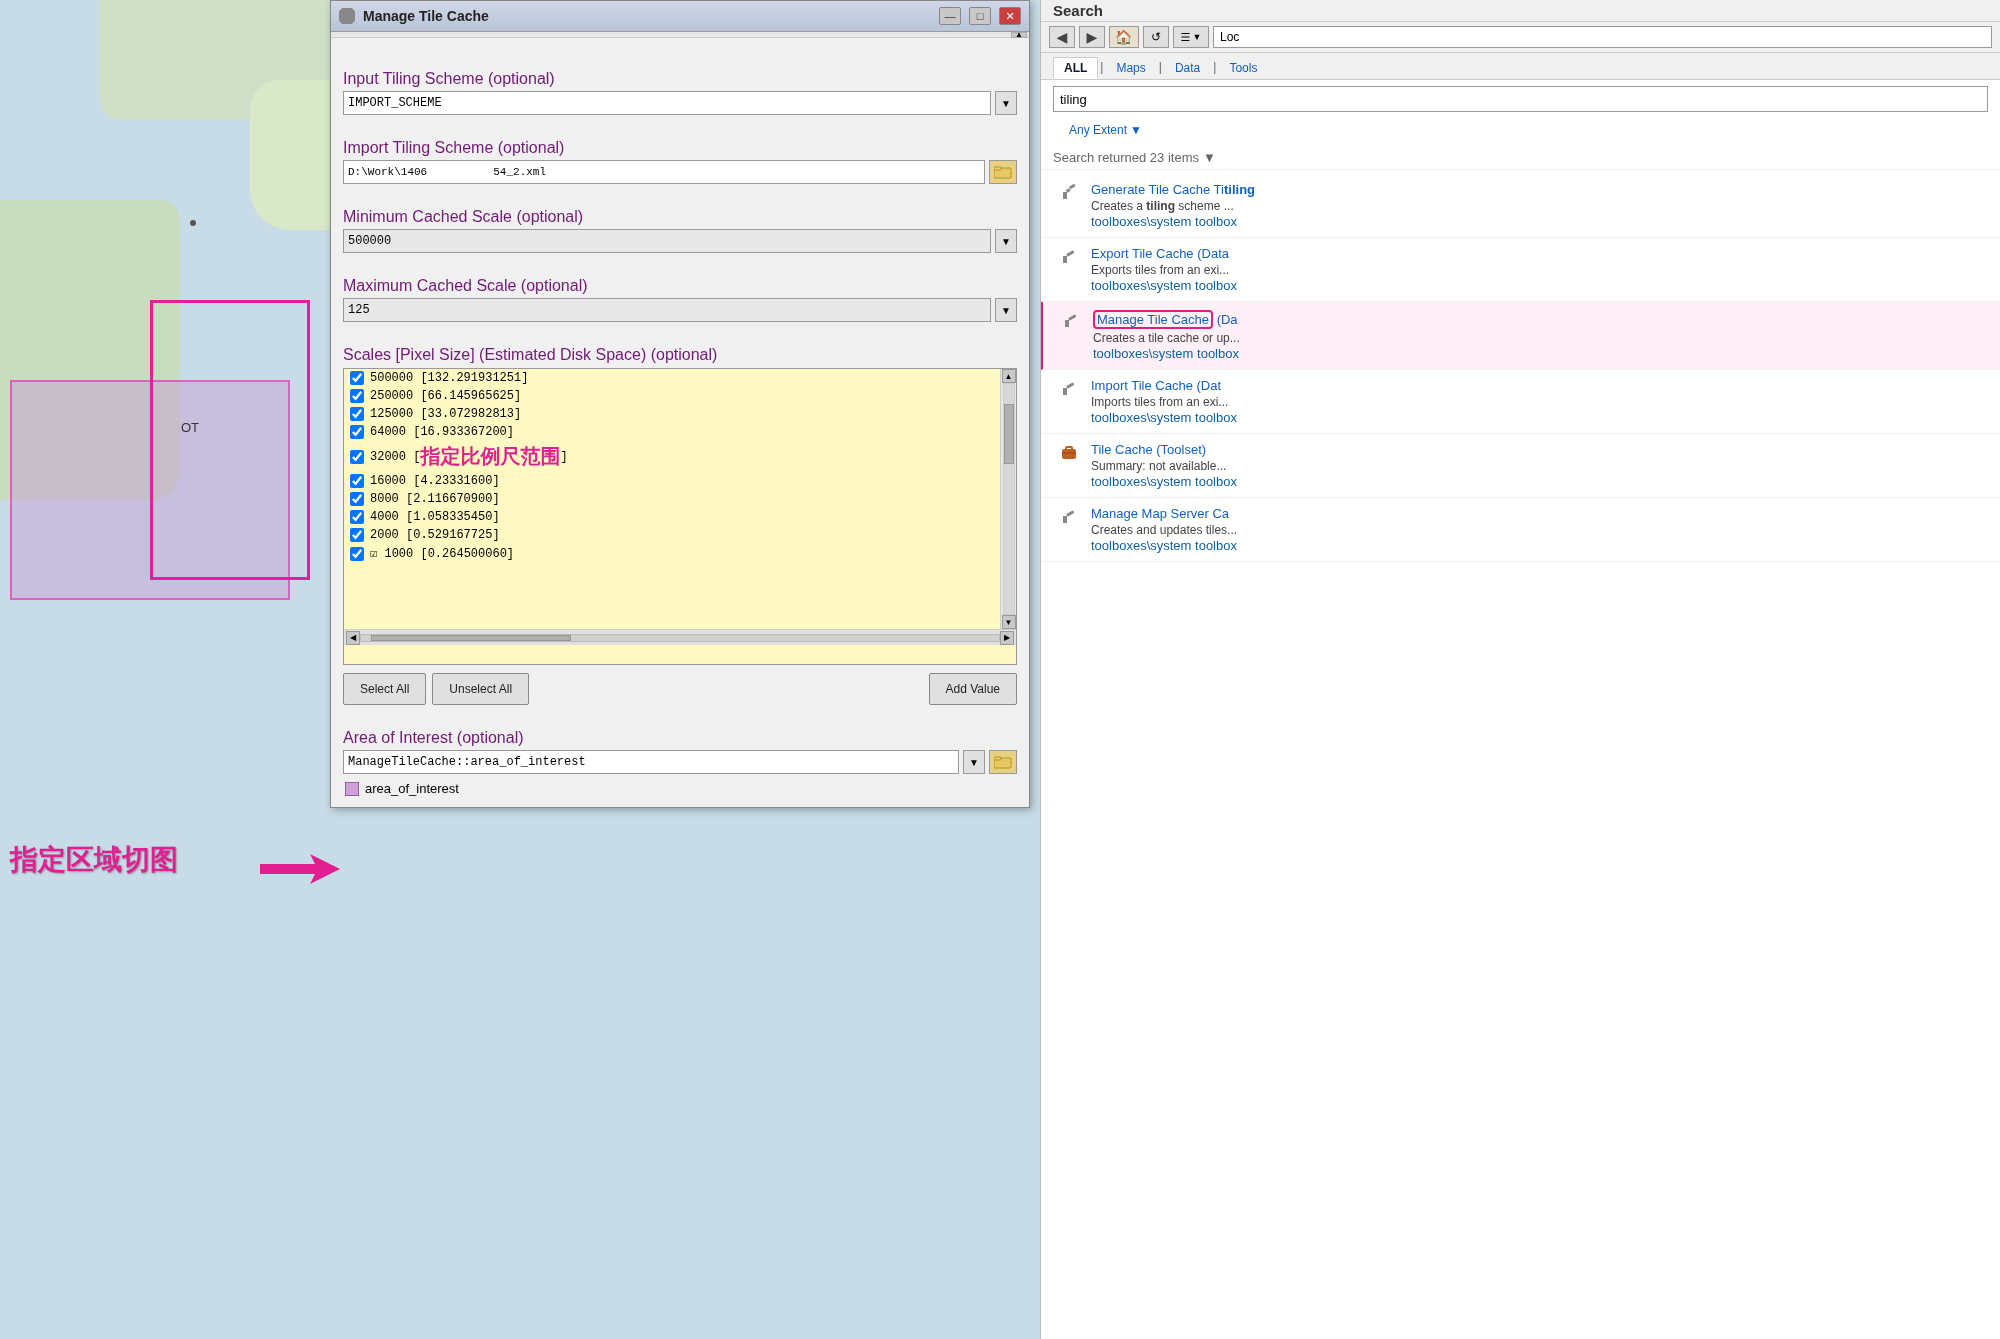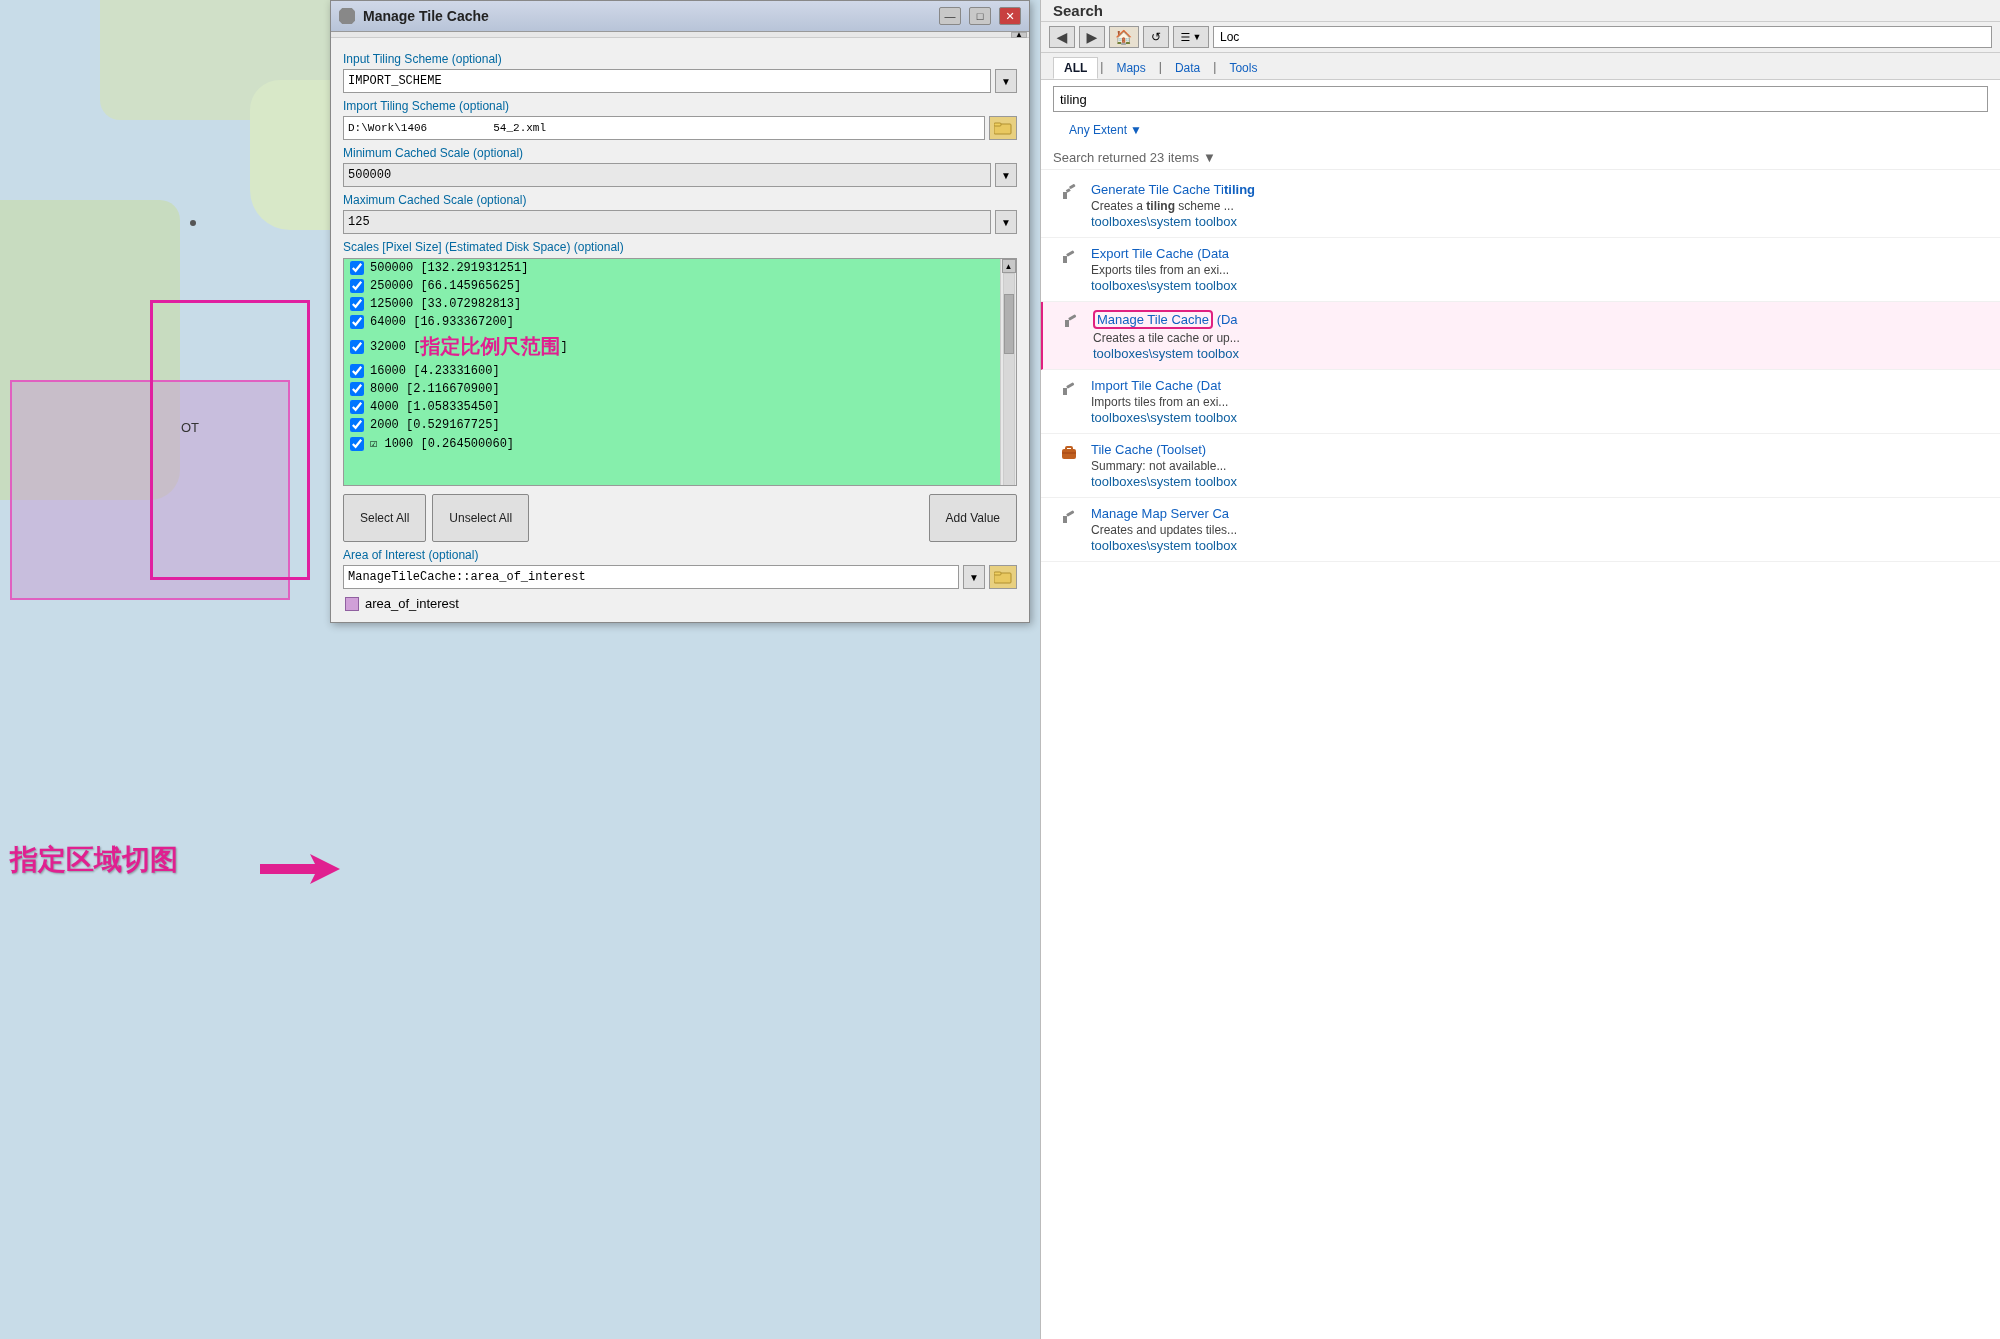--- a/index.html
+++ b/index.html
@@ -170,23 +170,23 @@
     .title-btn.close {
       background: #c84040;
       color: white;
     }
 
     .dialog-content {
       padding: 8px 12px;
     }
 
     .field-label {
-      font-size: 12px;
-      color: #0369a1;
-      margin-top: 6px;
+      font-size: 16px;
+      color: #701a75;
+      margin-top: 24px;
       margin-bottom: 3px;
     }
 
     .input-row {
       display: flex;
       align-items: center;
       gap: 4px;
     }
 
     .combo-input {
@@ -215,22 +215,22 @@
       background: #e8d080;
       border: 1px solid #999;
       cursor: pointer;
       display: flex;
       align-items: center;
       justify-content: center;
     }
 
     .scale-list-container {
       border: 1px solid #999;
-      background: #86efac;
-      height: 228px;
+      background: #fef9c3;
+      height: 297px;
       margin-top: 4px;
       overflow: hidden;
       position: relative;
     }
 
     .scale-item {
       display: flex;
       align-items: center;
       padding: 2px 6px;
       font-size: 12px;
@@ -320,21 +320,21 @@
       border: 1px solid #999;
     }
 
     .btn-row {
       display: flex;
       gap: 6px;
       margin-top: 8px;
     }
 
     .dialog-btn {
-      padding: 16px 16px;
+      padding: 8px 16px;
       background: #e0e0e0;
       border: 1px solid #888;
       border-radius: 2px;
       cursor: pointer;
       font-size: 12px;
       color: #222;
     }
 
     
     #search-panel {

